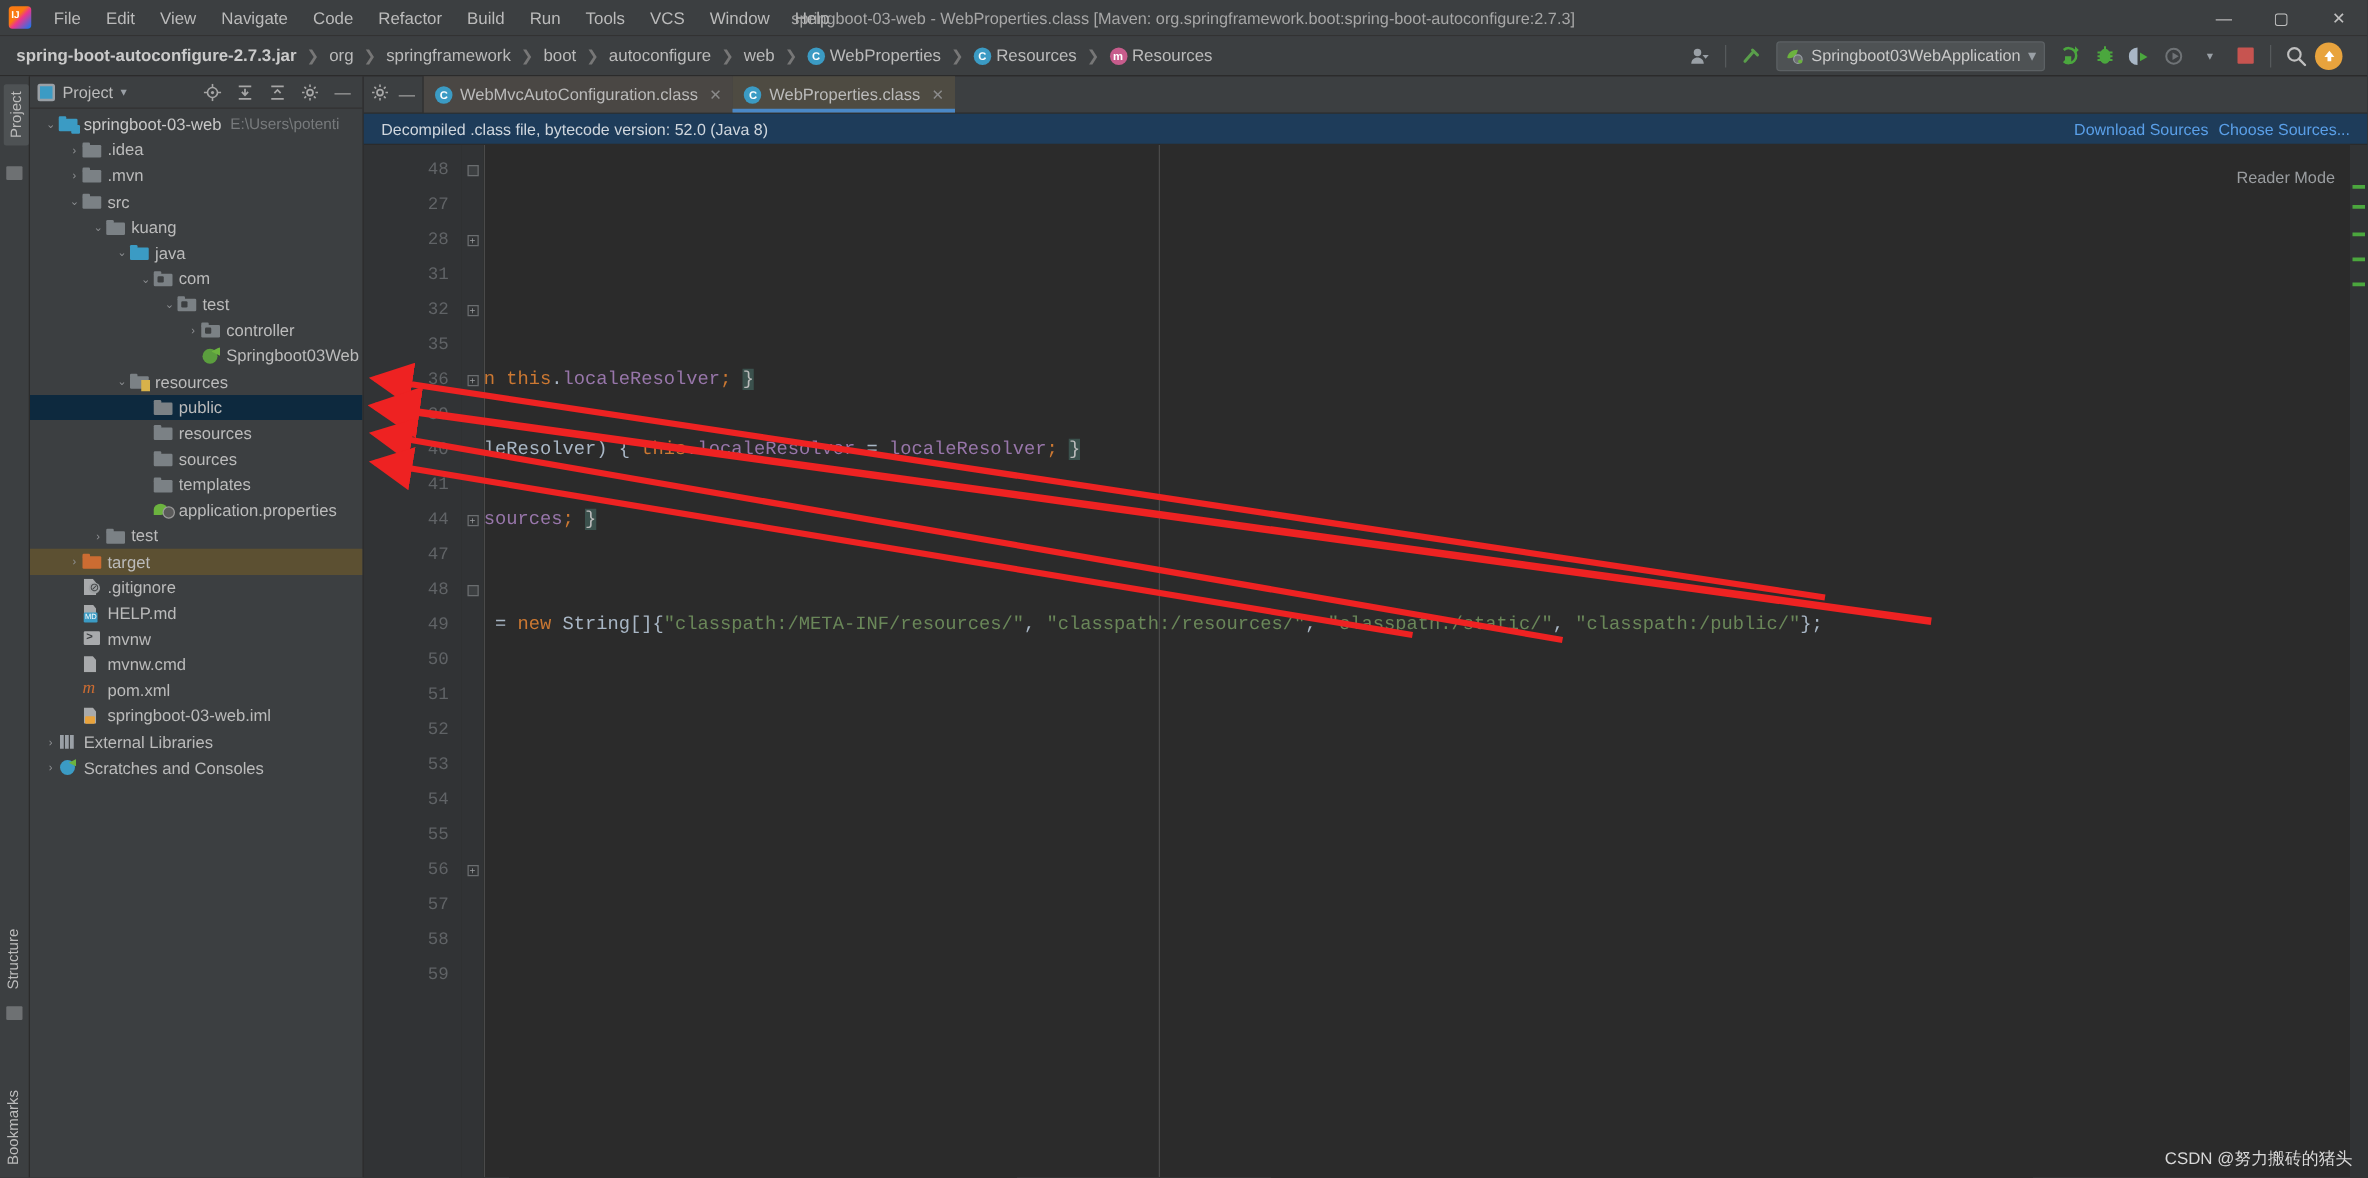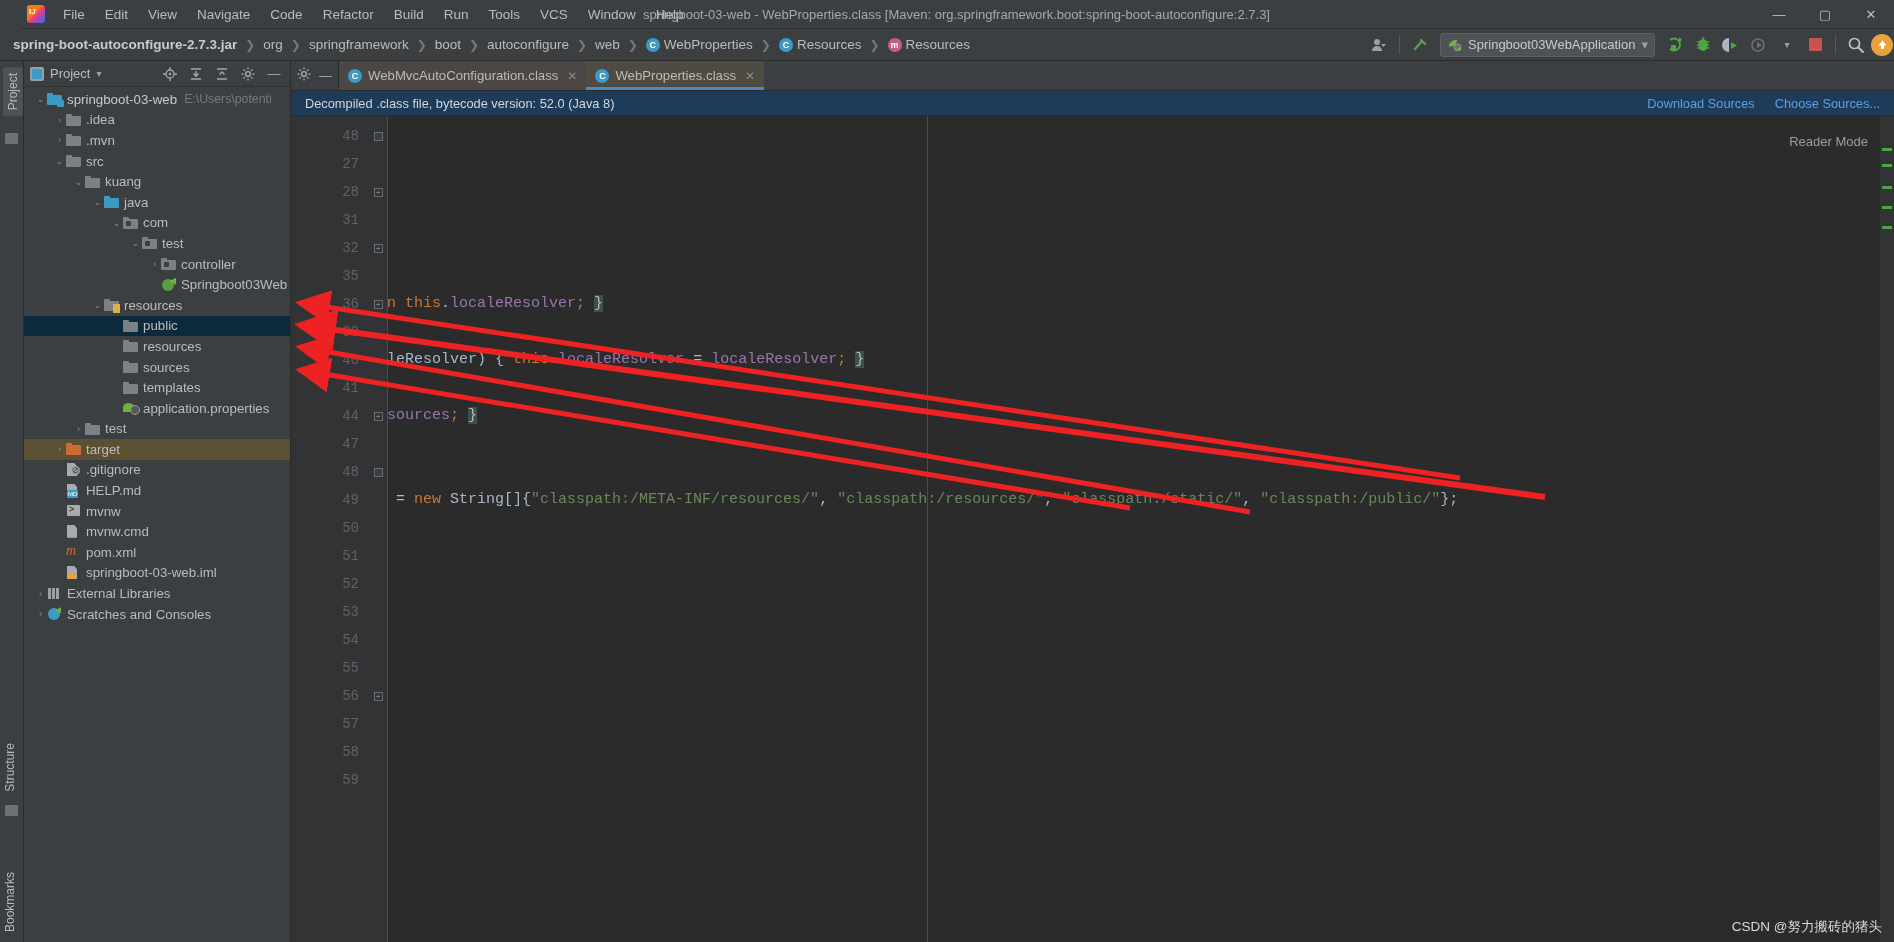--- a/index.html
+++ b/index.html
@@ -1,31 +1,31 @@
 <!DOCTYPE html>
 <html><head>
 <meta charset="utf-8">
 <style>
   * { box-sizing: border-box; margin:0; padding:0; }
   html,body { width:1894px; height:942px; overflow:hidden; background:#3c3f41; }
   body { font-family:"Liberation Sans", sans-serif; font-size:13px; color:#bbbbbb; }
 
   
-  .titlebar { height:29px; background:#3c3f41; display:flex; align-items:center; position:relative; border-bottom:1px solid #323232;margin-left:20px;}
+  .titlebar { height:29px; background:#3c3f41; display:flex; align-items:center; position:relative; border-bottom:1px solid #323232;}
   .ij-logo { width:18px; height:18px; margin:0 8px 0 7px; border-radius:3px;
     background:linear-gradient(135deg,#f97a12 0%,#f97a12 40%,#ed358c 55%,#087cfa 100%); position:relative; flex:none;}
   .ij-logo::after{content:"IJ"; position:absolute; left:2px; top:2px; font-size:8px; color:#fff; font-weight:bold; font-family:"Liberation Sans",sans-serif;}
   .menubar { display:flex; align-items:center; gap:0px; }
   .menu-item { padding:4px 10px; color:#bbbbbb; font-size:13.5px; cursor:default; white-space:nowrap;}
   .win-title { position:absolute; left:0; right:1px; text-align:center; color:#a7a7a7; font-size:13px; pointer-events:none;}
   .win-btns { position:absolute; right:0; top:0; height:29px; display:flex; align-items:center;}
   .win-btn { width:46px; height:29px; display:flex; align-items:center; justify-content:center; color:#c0c0c0; font-size:13px;}
 
   
-  .navbar { height:32px; background:#3c3f41; display:flex; align-items:center; padding:0 1px 0 10px; border-bottom:1px solid #2b2b2b; position:relative;}
+  .navbar { height:32px; background:#3c3f41; display:flex; align-items:center; padding:0 20px 0 10px; border-bottom:1px solid #2b2b2b; position:relative;}
   .crumbs { display:flex; align-items:center; flex:1; overflow:hidden; }
   .crumb { display:flex; align-items:center; color:#bbbbbb; font-size:13.5px; padding:2px 3px; white-space:nowrap;}
   .crumb.bold { font-weight:bold; color:#cacaca;}
   .crumb-sep { color:#777; margin:0 5px; font-size:12px;}
   .cicon { width:14px; height:14px; border-radius:50%; margin-right:4px; display:inline-flex; align-items:center; justify-content:center;
            font-size:9px; color:#fff; font-weight:bold; flex:none;}
   .cicon.c { background:#3b9bc4;}
   .cicon.m { background:#c75c8c;}
   .tb-right { display:flex; align-items:center; gap:2px;}
   .tb-btn { width:26px; height:24px; display:flex; align-items:center; justify-content:center; border-radius:3px;}
@@ -90,21 +90,21 @@
   .editor-area { flex:1; display:flex; flex-direction:column; background:#2b2b2b; min-width:0;}
   .tabbar { height:30px; background:#3c3f41; display:flex; align-items:stretch; border-bottom:1px solid #2b2b2b;}
   .tab-tools { display:flex; align-items:center; padding:0 6px; gap:8px; border-right:1px solid #2b2b2b;}
   .tab-tools span { color:#a6a6a6; font-size:13px;}
   .tab { display:flex; align-items:center; padding:0 9px; gap:6px; font-size:13.2px; color:#bbbbbb; position:relative; background:#4e4b42;}
   .tab.inactive { background:#4a4744;}
   .tab.active::after{content:""; position:absolute; left:0; right:0; bottom:0; height:3px; background:#4a88c7;}
   .tab .ticon{ width:14px;height:14px;border-radius:50%;background:#3b9bc4;display:flex;align-items:center;justify-content:center;font-size:9px;color:#fff;font-weight:bold;flex:none;}
   .tab .tclose{ color:#8b8b8b; font-size:12px; margin-left:3px;}
   .banner { height:25px; background:#1e3c5a; display:flex; align-items:center; padding:0 14px; font-size:12.8px; color:#cfd6dd; border-bottom:1px solid #2b2b2b;}
-  .banner .links { margin-left:auto; display:flex; gap:20px;}
+  .banner .links { margin-left:auto; display:flex; gap:8px;}
   .banner a { color:#5a9fe8; text-decoration:none;}
 
   .codewrap { flex:1; display:flex; position:relative; overflow:hidden;}
   .gutter { width:78px; background:#313335; flex:none; padding-top:6px; text-align:right; font-family:"Liberation Mono",monospace; font-size:14px; color:#606366;}
   .gutter .gl { height:28px; line-height:28px; padding-right:10px; position:relative;}
   .foldcol { width:18px; background:#313335; flex:none; padding-top:6px;}
   .foldcol .fl { height:28px; display:flex; align-items:center; justify-content:center;}
   .fold { width:9px;height:9px;border:1px solid #6a6d6f; color:#9a9da0; font-size:8px; line-height:7px; text-align:center; background:#313335;}
   .code { flex:1; padding-top:6px; font-family:"Liberation Mono",monospace; font-size:15px; position:relative; overflow:hidden;}
   .cl { height:28px; line-height:28px; white-space:pre; }

